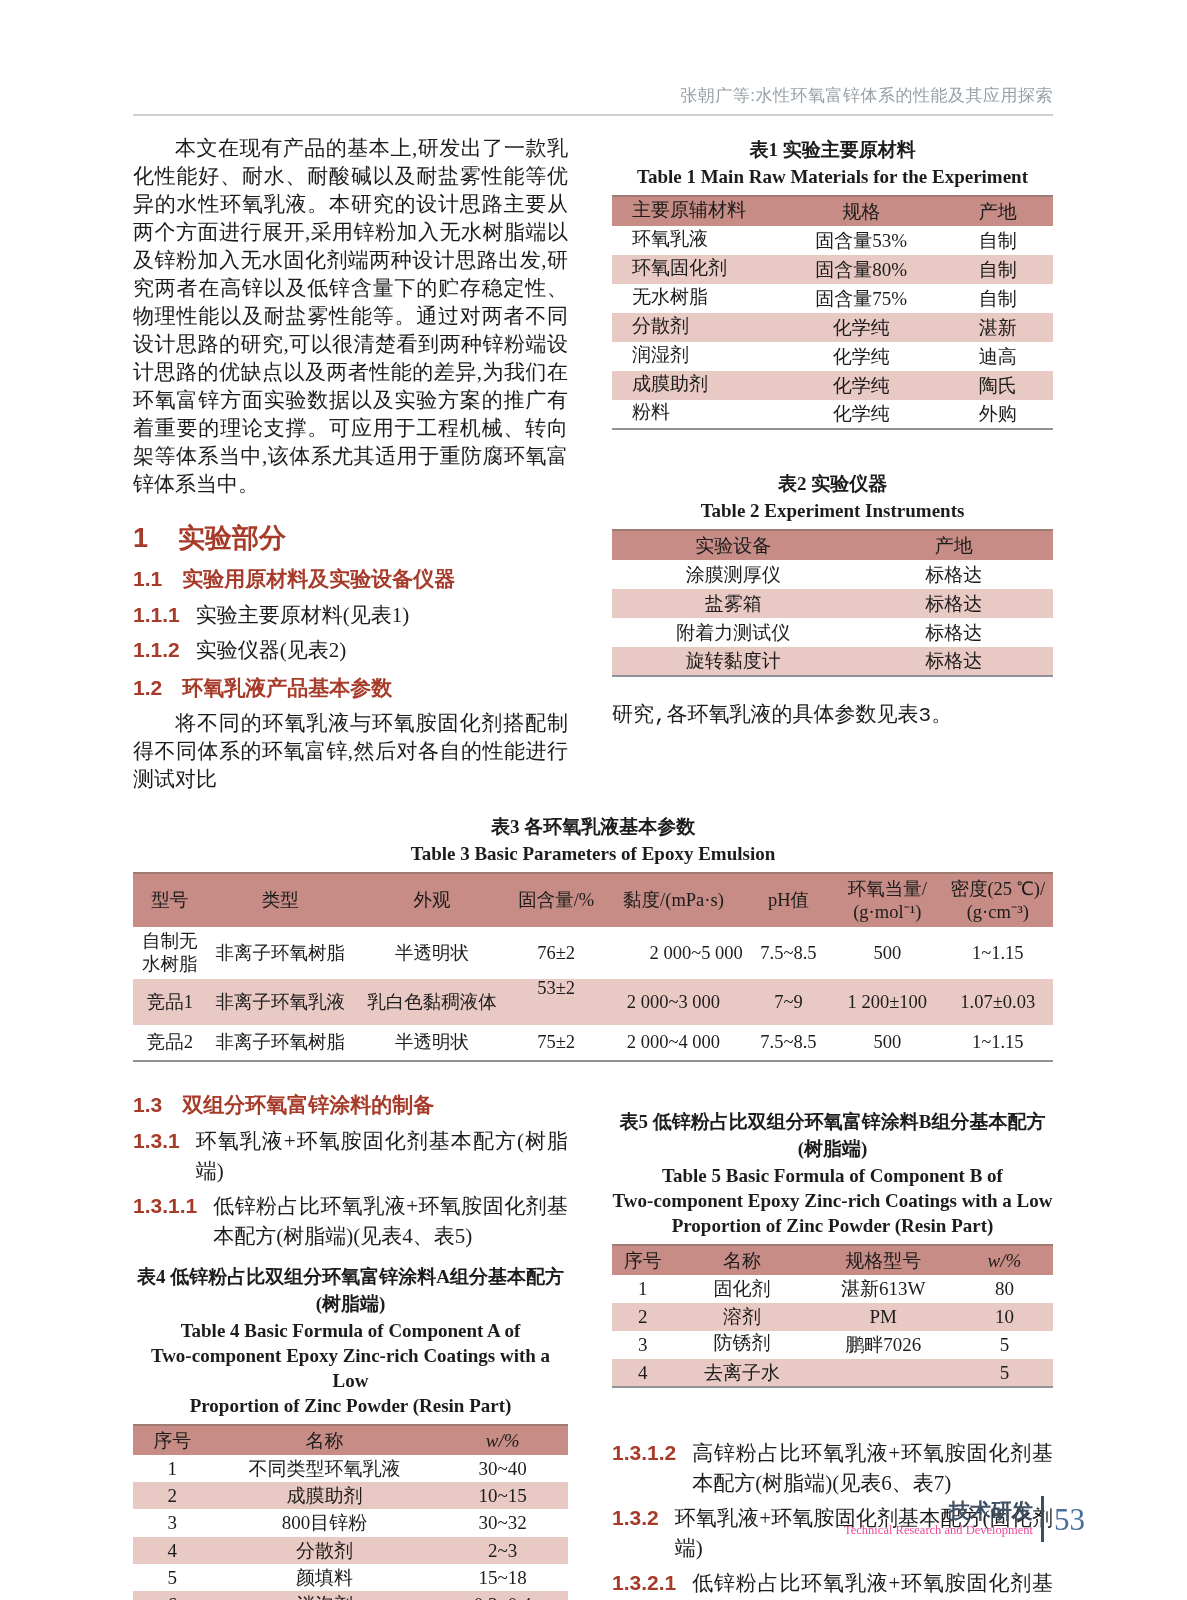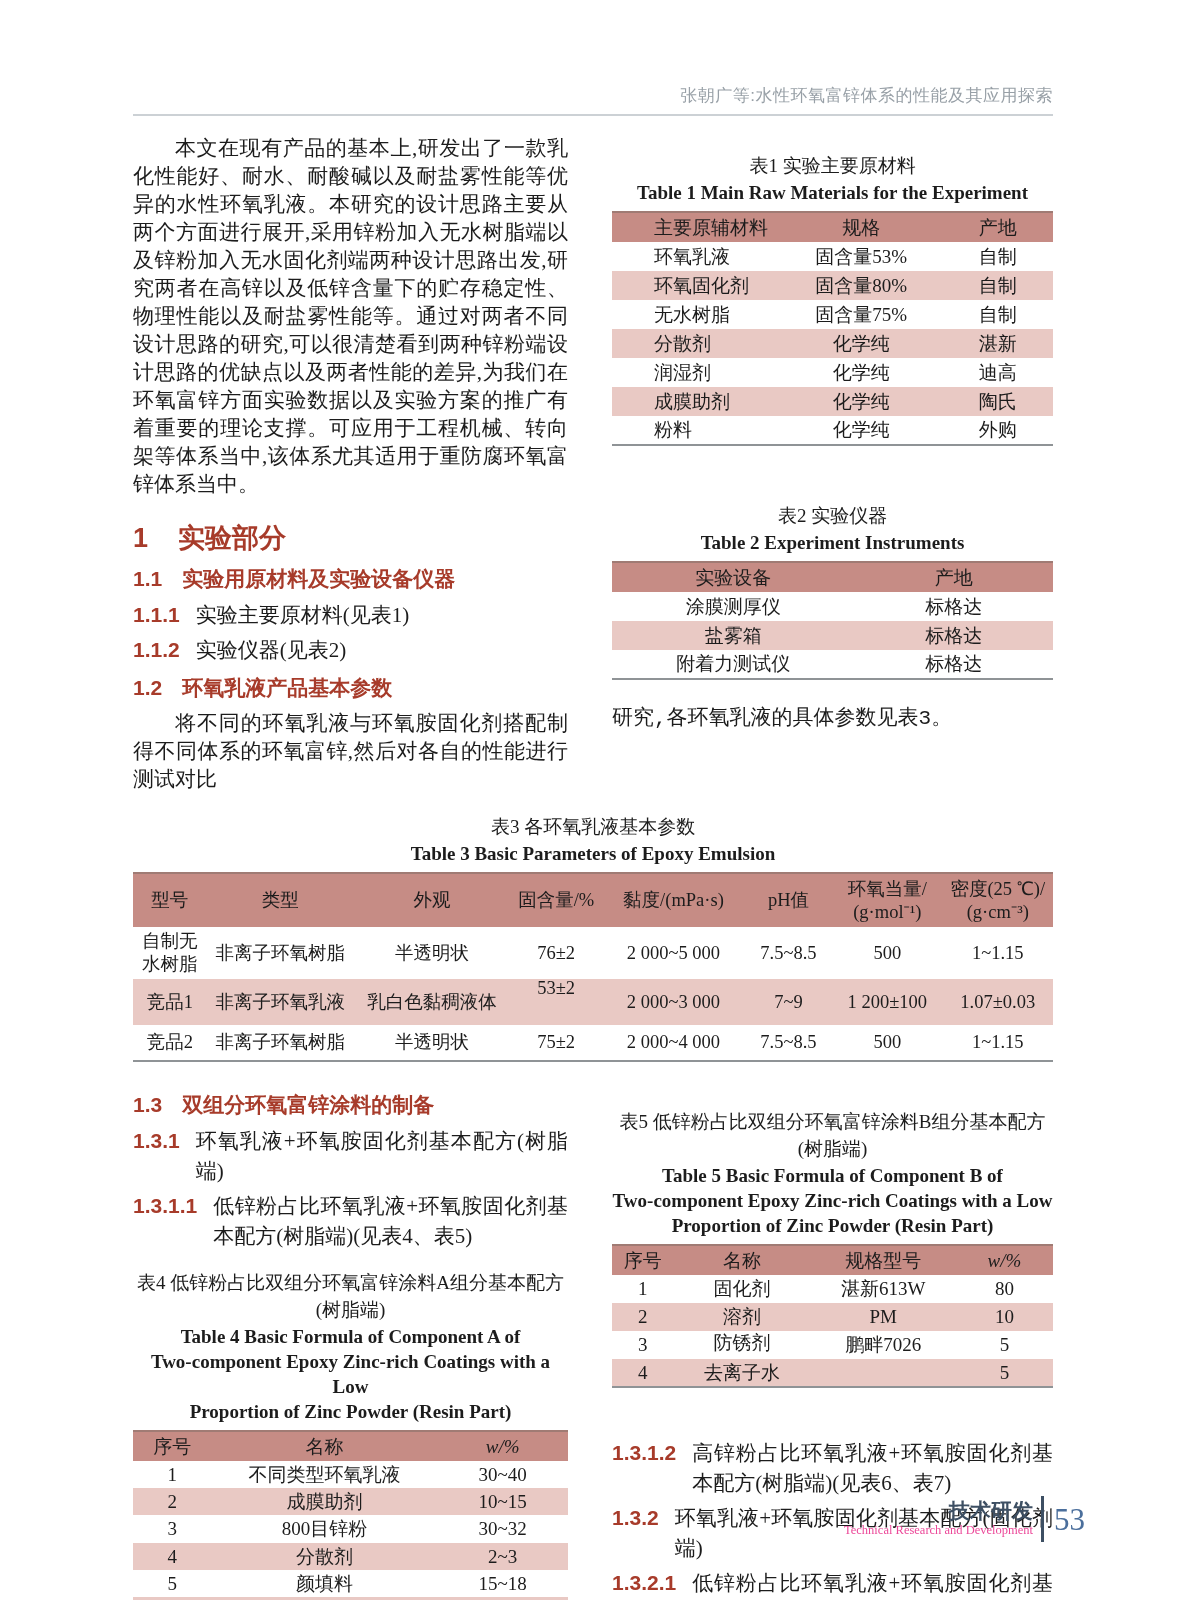--- a/index.html
+++ b/index.html
@@ -33,30 +33,30 @@
 
   
   .h1{display:flex;gap:30px;margin:24px 0 10px;font-family:"Liberation Sans", sans-serif;font-weight:bold;color:var(--accent);font-size:27px;line-height:32px;}
   .h2{display:flex;gap:20px;margin:8px 0 6px;font-family:"Liberation Sans", sans-serif;font-weight:bold;color:var(--accent);font-size:21px;line-height:30px;}
   .h3{display:flex;gap:16px;margin:5px 0;font-size:21px;line-height:30px;}
   .h3 .hnum{font-family:"Liberation Sans", sans-serif;font-weight:bold;color:var(--accent);flex:0 0 auto;}
   .h3 .htitle{color:var(--ink);text-align:justify;}
 
   
   .tbl-block{margin-top:0;}
-  .tbl-caption-cn{font-size:19px;font-weight:normal;text-align:center;line-height:27px;white-space:pre-line;margin-top:18px;}
+  .tbl-caption-cn{font-size:19px;font-weight:bold;text-align:center;line-height:27px;white-space:pre-line;margin-top:2px;}
   .tbl-caption-en{font-size:19px;font-weight:bold;text-align:center;line-height:25px;white-space:pre-line;margin:1px 0 6px;}
   table{border-collapse:collapse;width:100%;table-layout:fixed;border-top:2px solid #a07b74;border-bottom:2px solid #8f9396;}
   th,td{text-align:center;vertical-align:middle;font-size:19px;line-height:1.22;padding:2px 2px;font-weight:normal;}
   thead th{background:var(--th-bg);height:30px;white-space:pre-line;}
   tbody tr:nth-child(even){background:var(--row-alt);}
   tbody td{height:29px;}
 
   
-  #tbl-t1 .c0{width:38%;text-align:left;padding-left:42px;}
+  #tbl-t1 .c0{width:38%;text-align:left;padding-left:20px;font-family:Liberation Mono, monospace;}
   #tbl-t1 .c1{width:37%;}
   #tbl-t1 .c2{width:25%;}
 
   
   #tbl-t2 .c0{width:55%;}
   #tbl-t2 .c1{width:45%;}
 
   
   #tbl-t3 th,#tbl-t3 td{font-size:18.5px;}
   #tbl-t3 thead th{height:54px;}
@@ -214,20 +214,24 @@
                 <tr>
                   <td class="c0" style="white-space: pre-line;">涂膜测厚仪</td>
                   <td class="c1" style="white-space: pre-line;">标格达</td>
                 </tr>
                 <tr>
                   <td class="c0" style="white-space: pre-line;">盐雾箱</td>
                   <td class="c1" style="white-space: pre-line;">标格达</td>
                 </tr>
                 <tr>
                   <td class="c0" style="white-space: pre-line;">附着力测试仪</td>
+                  <td class="c1" style="white-space: pre-line;">标格达</td>
+                </tr>
+                <tr>
+                  <td class="c0" style="white-space: pre-line;">旋转黏度计</td>
                   <td class="c1" style="white-space: pre-line;">标格达</td>
                 </tr>
               </tbody>
             </table>
         </div>
 
         <p class="para cont-line">研究,各环氧乳液的具体参数见表3。</p>
       </div>
     </div>
 
@@ -249,21 +253,21 @@
 (g·cm⁻³)</th>
             </tr>
           </thead>
           <tbody>
             <tr>
               <td class="c0" style="white-space: pre-line;">自制无
 水树脂</td>
               <td class="c1" style="white-space: pre-line;">非离子环氧树脂</td>
               <td class="c2" style="white-space: pre-line;">半透明状</td>
               <td class="c3" style="white-space: pre-line;">76±2</td>
-              <td class="c4" style="white-space: pre-line;">2 000~5 000</td>
+              <td class="c4" style="white-space: pre-line; text-align: right;">2 000~5 000</td>
               <td class="c5" style="white-space: pre-line;">7.5~8.5</td>
               <td class="c6" style="white-space: pre-line;">500</td>
               <td class="c7" style="white-space: pre-line;">1~1.15</td>
             </tr>
             <tr>
               <td class="c0" style="white-space: pre-line;">竞品1</td>
               <td class="c1" style="white-space: pre-line;">非离子环氧乳液</td>
               <td class="c2" style="white-space: pre-line;">乳白色黏稠液体</td>
               <td class="c3 raised"><span>53±2</span></td>
               <td class="c4" style="white-space: pre-line;">2 000~3 000</td>

